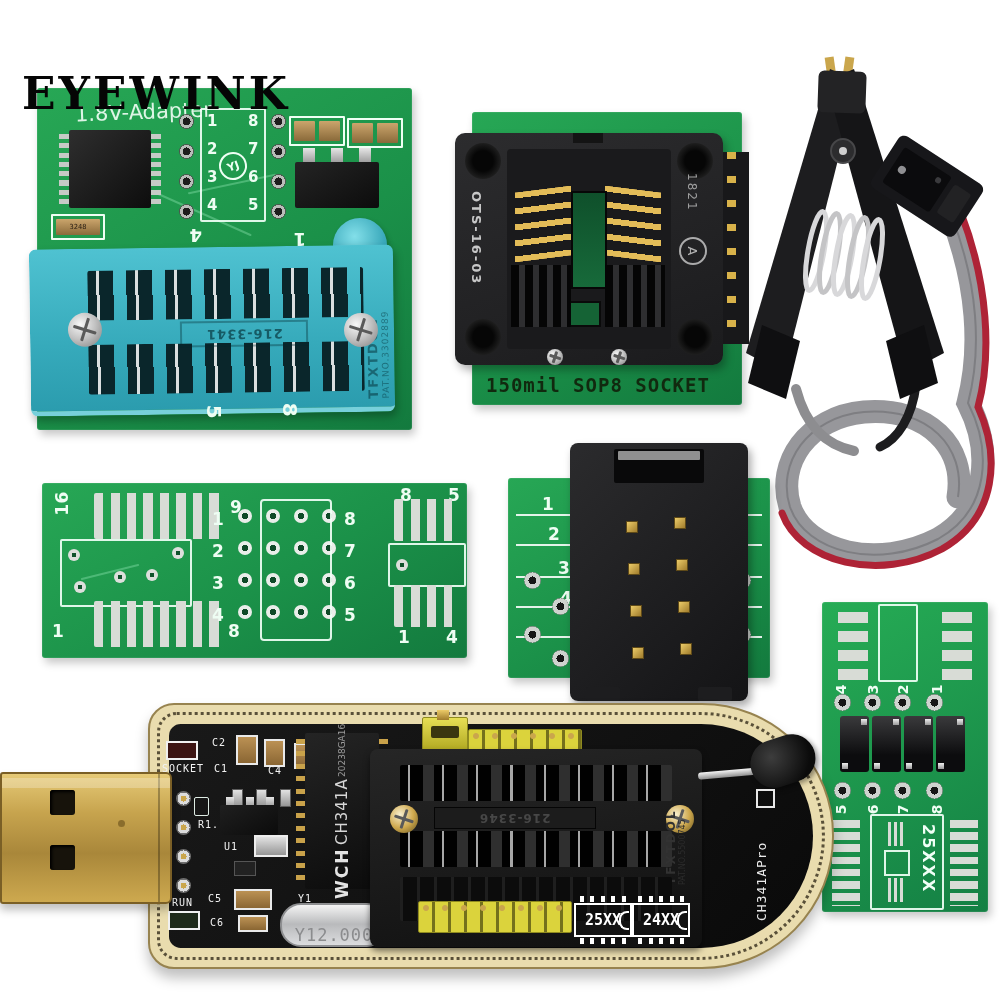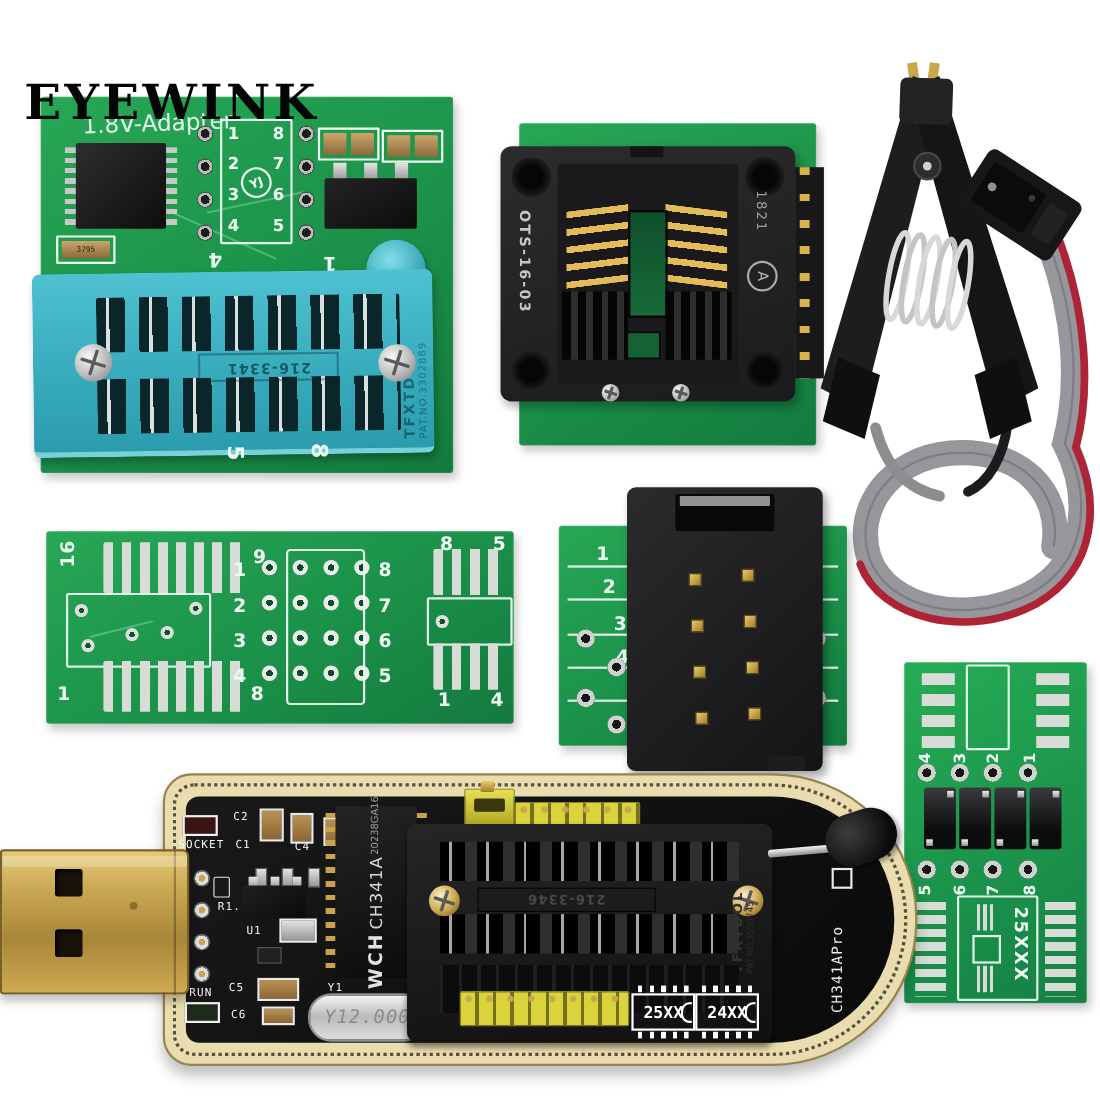--- a/index.html
+++ b/index.html
@@ -67,22 +67,22 @@
        border:2px solid #7a5f26;border-radius:3px 6px 6px 3px;box-shadow:0 6px 9px rgba(0,0,0,.25);}
   .usbslot{position:absolute;width:25px;height:25px;background:#17130b;border-radius:3px;box-shadow:inset 2px 2px 3px #000;}
   .usbpad{position:absolute;width:15px;height:15px;border-radius:50%;
           background:radial-gradient(circle,#caa64c 0 3px,#dddddd 3px 6px,#6e6e6e 6px 7.5px);}
   .smdcap{position:absolute;border:2px solid #e9e9e9;background:linear-gradient(180deg,#bb9154,#8a6633);}
   .smdsil{position:absolute;background:linear-gradient(#e2e2e2,#969696);border:1px solid #5c5c5c;}
   .ledbox{position:absolute;border:2px solid #f0f0f0;background:#3c1412;}
   .lbl{position:absolute;color:#f2f2f2;font-family:"DejaVu Sans Mono",monospace;font-size:10px;letter-spacing:1px;}
   .xtal{position:absolute;border-radius:21px;border:2px solid #8e8f91;
         background:linear-gradient(180deg,#f4f4f4 0%,#b9babc 48%,#dcdddf 100%);
-        display:flex;align-items:center;justify-content:center;
-        color:#8b8c8e;font-family:"DejaVu Sans Mono",monospace;font-size:17px;letter-spacing:1px;font-style:italic;}
+        display:flex;align-items:flex-end;justify-content:center;
+        color:#8b8c8e;font-family:"DejaVu Sans Mono",monospace;font-size:17px;letter-spacing:1px;}
   .zifblk{position:absolute;background:linear-gradient(170deg,#262626,#101010);border-radius:8px;box-shadow:0 4px 6px rgba(0,0,0,.5);}
   .zbrow{position:absolute;height:36px;background:
       repeating-linear-gradient(90deg,rgba(0,0,0,0) 0 8px,rgba(255,255,255,.65) 8px 10.5px,rgba(0,0,0,0) 10.5px 34px),
       repeating-linear-gradient(90deg,#010101 0 23px,#2f2f2f 23px 34px);border-radius:2px;}
   .ycomb{position:absolute;background:
       radial-gradient(circle at 7px 6px,#caa64c 2.5px,rgba(0,0,0,0) 3.5px),
       repeating-linear-gradient(90deg,#dbd33c 0 13px,#75701c 13px 16px);
       background-size:19px 100%,auto;border:1px solid #8f8a1f;border-radius:2px;}
   .chipbox{position:absolute;width:54px;height:30px;border:2px solid #fff;display:flex;align-items:center;
            justify-content:center;color:#fff;font-family:"DejaVu Sans Mono",monospace;font-size:15px;font-weight:700;}
@@ -139,21 +139,21 @@
     </div>
 
     <div class="abs" style="left:258px;top:60px;width:90px;height:64px;">
       <div class="abs" style="left:8px;top:0;width:12px;height:15px;background:linear-gradient(#e6e6e6,#9a9a9a);"></div>
       <div class="abs" style="left:36px;top:0;width:12px;height:15px;background:linear-gradient(#e6e6e6,#9a9a9a);"></div>
       <div class="abs" style="left:64px;top:0;width:12px;height:15px;background:linear-gradient(#e6e6e6,#9a9a9a);"></div>
       <div class="abs" style="left:0;top:14px;width:84px;height:46px;background:linear-gradient(150deg,#242424,#0c0c0c);border-radius:2px;"></div>
     </div>
 
     <div class="resbox" style="left:14px;top:126px;width:44px;height:16px;">
-      <div class="resbody mono" style="display:flex;align-items:center;justify-content:center;font-size:7px;color:#2c2014;">3795</div>
+      <div class="resbody mono" style="display:flex;align-items:center;justify-content:center;font-size:7px;color:#2c2014;">3248</div>
     </div>
 
     <div class="abs" style="left:296px;top:130px;width:54px;height:54px;border-radius:50%;
                 background:radial-gradient(circle at 40% 34%,#83dfe9,#3aa9bb 62%,#2b93a5);
                 box-shadow:2px 3px 5px rgba(0,0,0,.25);"></div>
     <span class="sk num rot180" style="left:152px;top:138px;font-size:18px;">4</span>
     <span class="sk num rot180" style="left:256px;top:142px;font-size:18px;">1</span>
 
     <div class="zif-blue" style="left:-7px;top:159px;width:364px;height:162px;transform:rotate(-0.8deg);">
       <div class="zrow" style="left:58px;top:22px;width:276px;"></div>
@@ -195,20 +195,21 @@
                   background:linear-gradient(180deg,#0f502b,#176a3a);border:2px solid #070707;"></div>
       <div class="abs" style="left:114px;top:168px;width:28px;height:22px;background:#156335;border:2px solid #0a0a0a;"></div>
       <div class="combdark" style="left:56px;top:132px;width:60px;height:62px;"></div>
       <div class="combdark" style="left:150px;top:132px;width:60px;height:62px;"></div>
       <div class="screw" style="left:92px;top:216px;width:16px;height:16px;"></div>
       <div class="screw" style="left:156px;top:216px;width:16px;height:16px;"></div>
     </div>
     <div class="abs" style="left:251px;top:40px;width:26px;height:192px;background:#18181a;
                 background-image:repeating-linear-gradient(180deg,#d8b24a 0 7px,rgba(0,0,0,0) 7px 24px);
                 background-size:9px 100%;background-repeat:no-repeat;background-position:4px 0;"></div>
+    <div class="sk mono" style="left:14px;top:264px;font-size:19px;font-weight:700;color:#11290f;letter-spacing:1px;">150mil SOP8 SOCKET</div>
   </div>
 
   <svg style="position:absolute;left:730px;top:55px;" width="270" height="530" viewBox="0 0 270 530">
 
     <path d="M 222 162 C 248 230 252 295 238 348 C 262 395 260 455 208 484 C 148 515 76 498 60 452 C 46 408 78 362 134 357 C 198 352 236 392 228 442" stroke="#97979b" stroke-width="23" fill="none" stroke-linecap="round"></path>
     <path d="M 222 162 C 248 230 252 295 238 348 C 262 395 260 455 208 484 C 148 515 76 498 60 452 C 46 408 78 362 134 357 C 198 352 236 392 228 442" stroke="#7e7e82" stroke-width="2" fill="none"></path>
     <path d="M 231 158 C 258 228 262 300 248 352 C 270 400 268 462 212 494 C 150 527 70 508 52 458" stroke="#ae2336" stroke-width="7" fill="none" stroke-linecap="round"></path>
     <path d="M 66 334 C 76 372 96 390 124 396" stroke="#8d8d90" stroke-width="10" fill="none" stroke-linecap="round"></path>
     <path d="M 186 330 C 182 362 168 384 150 392" stroke="#1c1c1e" stroke-width="9" fill="none" stroke-linecap="round"></path>
 

